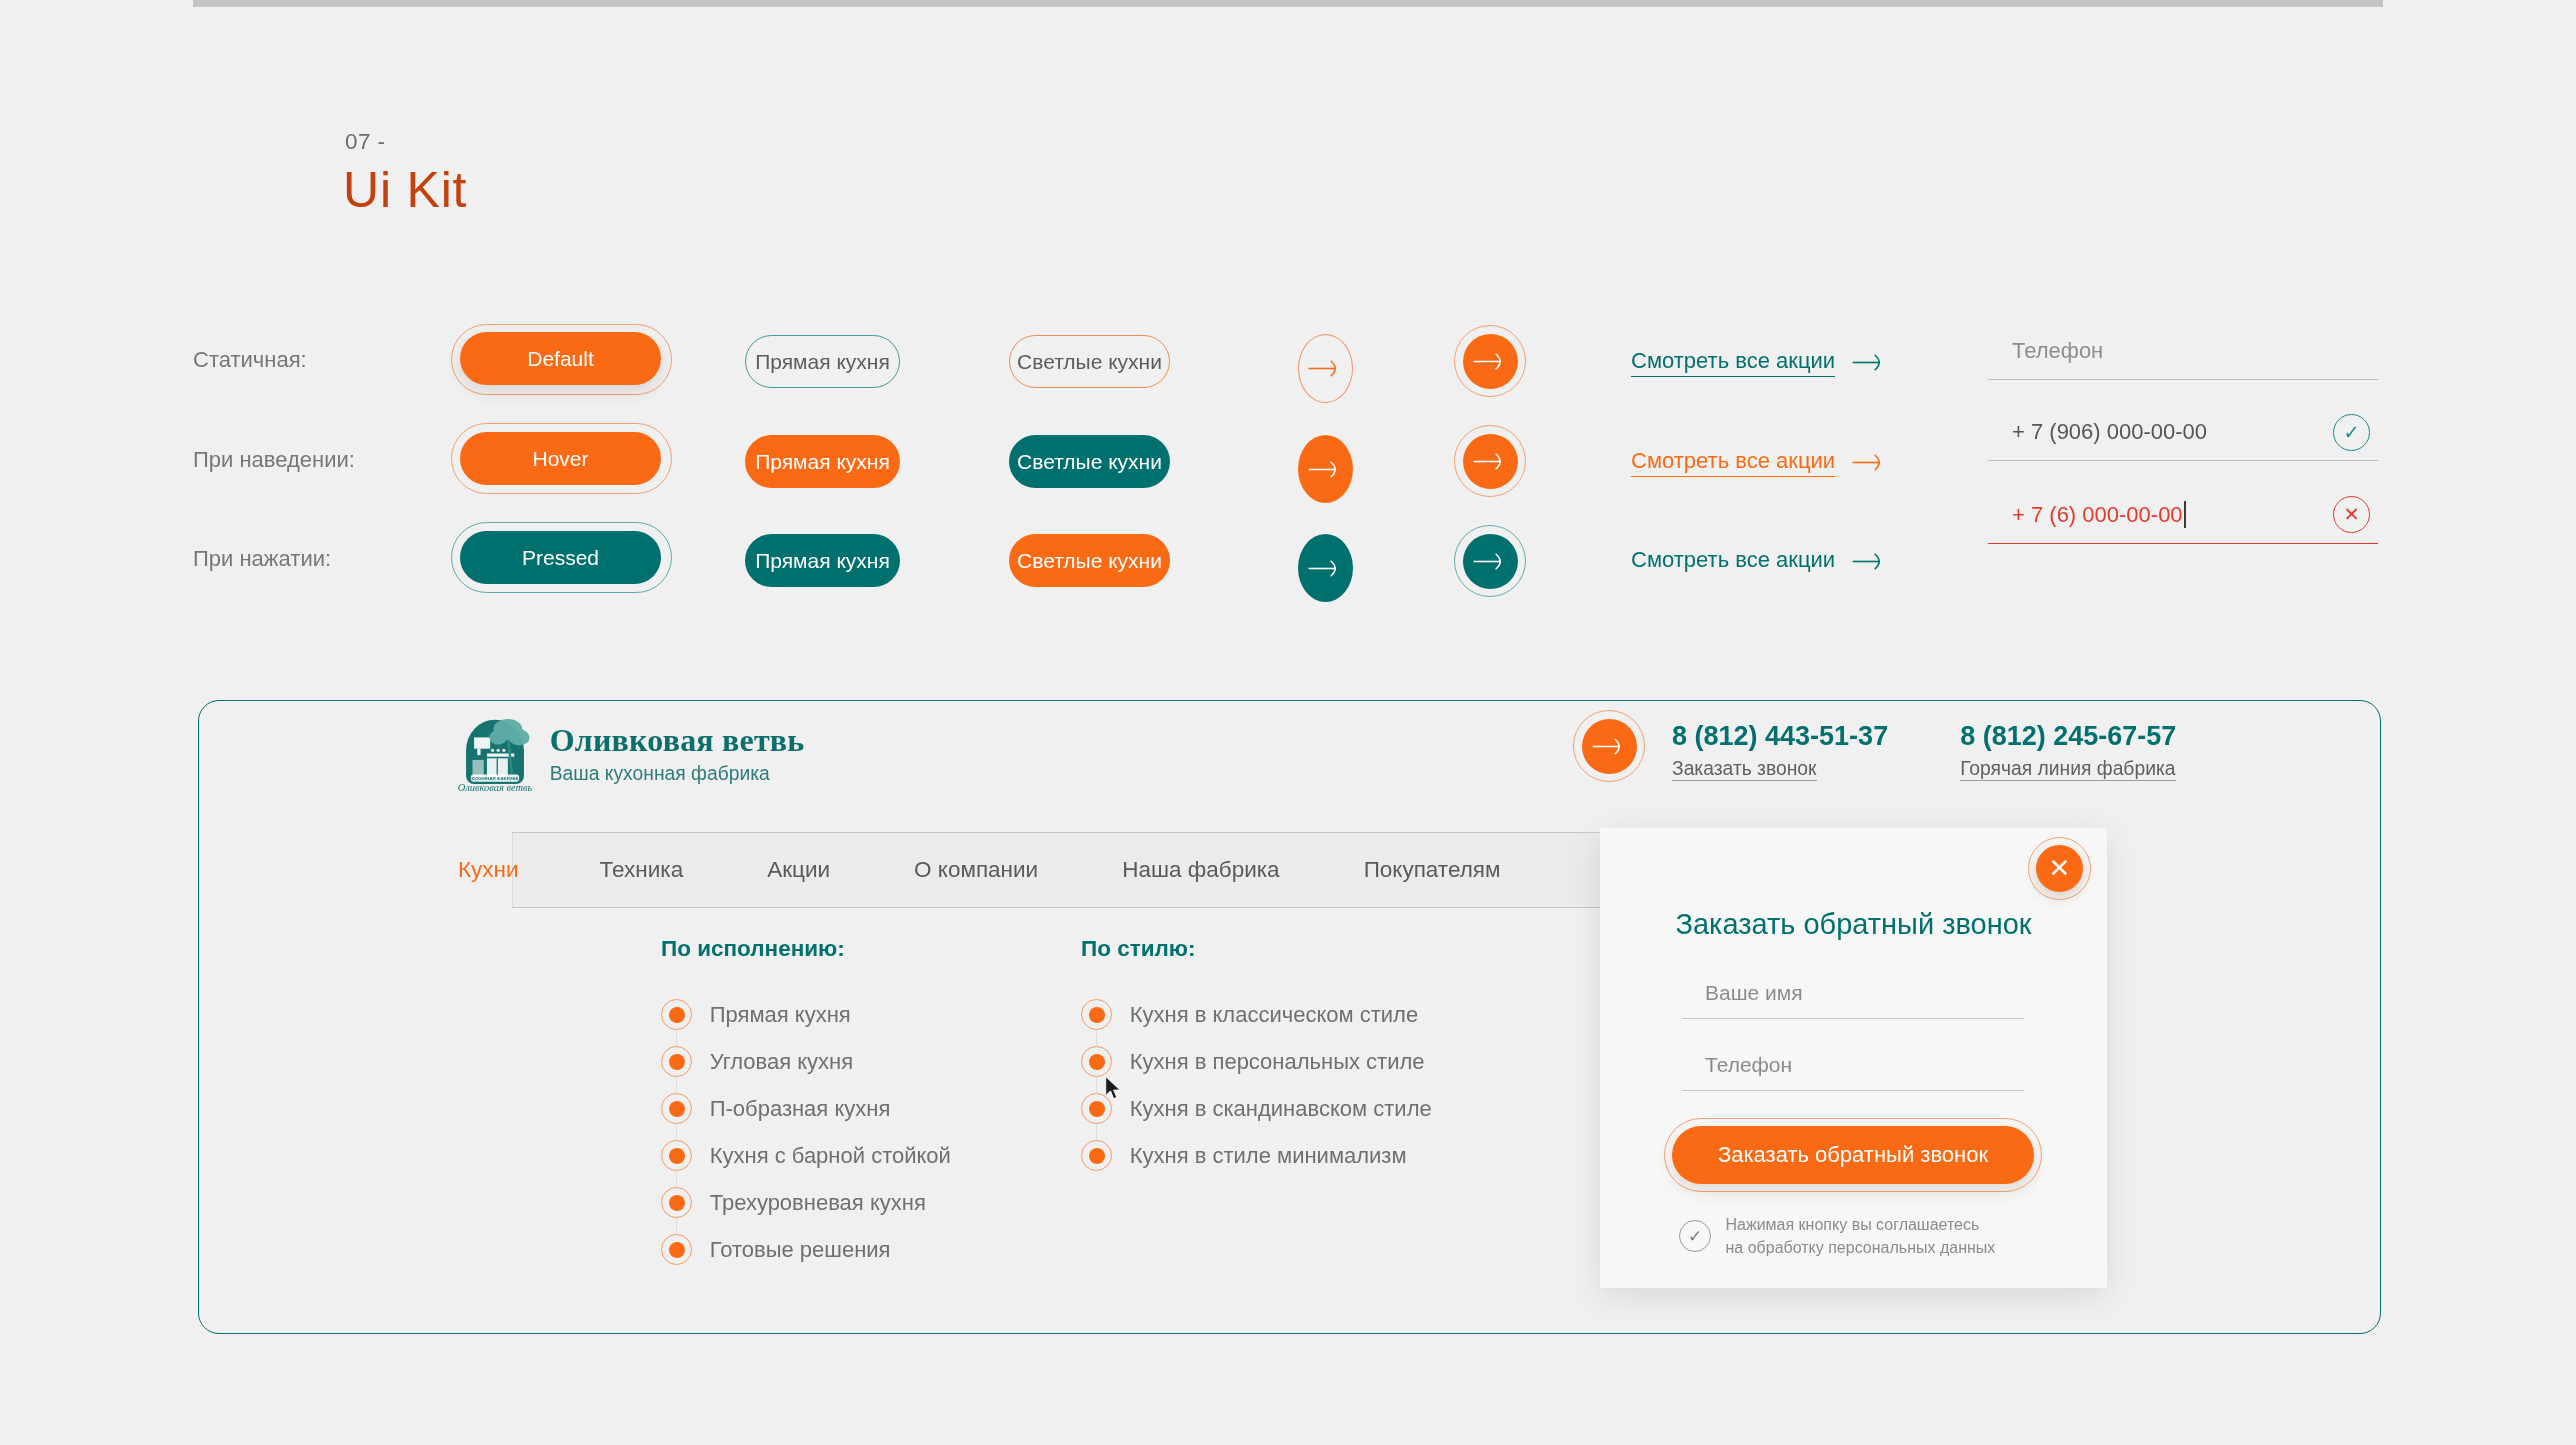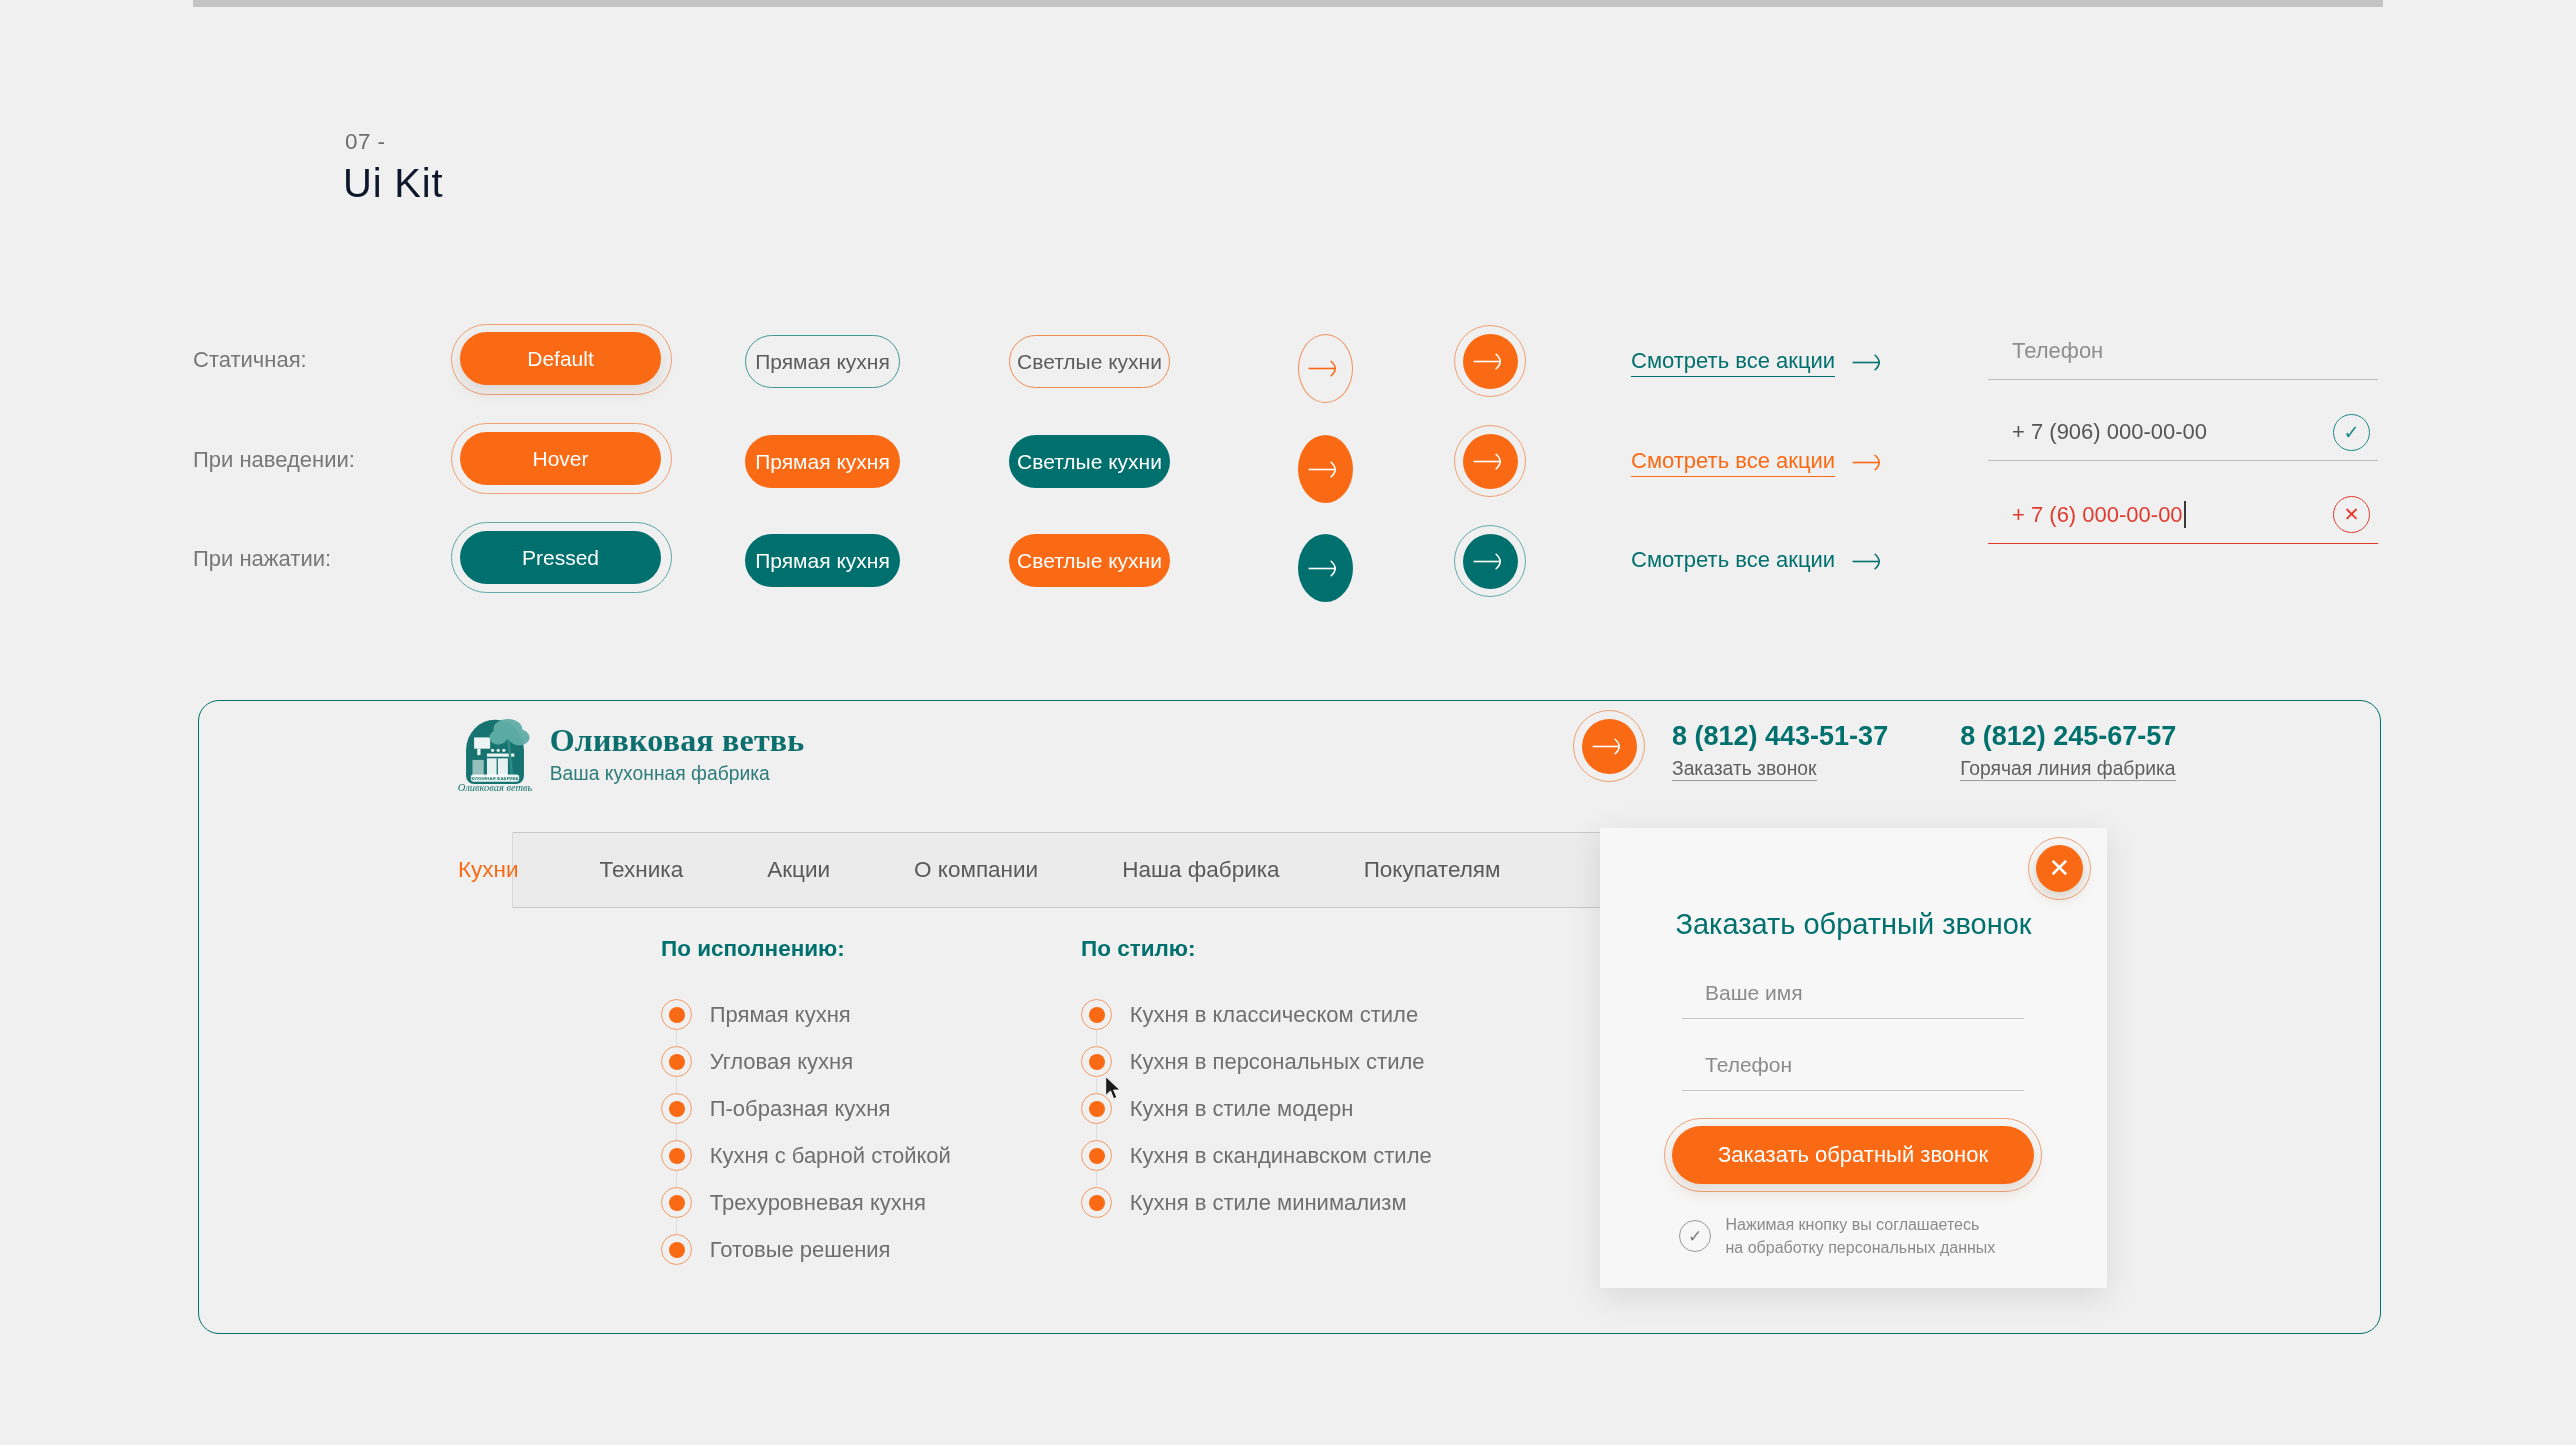--- a/index.html
+++ b/index.html
@@ -16,21 +16,21 @@
     background: #c4c4c4;
   }
 
   
   .kicker {
     position: absolute; left: 345px; top: 129px;
     font-size: 22.5px; color: #6d6d6d; letter-spacing: 0.4px; font-weight: 300;
   }
   .title {
     position: absolute; left: 343px; top: 161px;
-    font-size: 40px; color: #0f172a; font-weight: 200; letter-spacing: 0.8px;
+    font-size: 50px; color: #c2410c; font-weight: 200; letter-spacing: 0.8px;
   }
 
   
   .state-label {
     position: absolute; font-size: 22px; color: #777; font-weight: 400; white-space: nowrap;
   }
   .r1 { top: 347px; } .r2 { top: 447px; } .r3 { top: 546px; }
   .state-label.c0 { left: 193px; }
 
   
@@ -388,24 +388,20 @@
         <div class="dd-row">
             <span class="bullet"></span>
             <span class="dd-txt">Кухня в классическом стиле</span>
           </div>
         <div class="dd-row">
             <span class="bullet"></span>
             <span class="dd-txt">Кухня в персональных стиле</span>
           </div>
         <div class="dd-row">
             <span class="bullet"></span>
-            <span class="dd-txt">Кухня в стиле модерн</span>
-          </div>
-        <div class="dd-row">
-            <span class="bullet"></span>
             <span class="dd-txt">Кухня в скандинавском стиле</span>
           </div>
         <div class="dd-row">
             <span class="bullet"></span>
             <span class="dd-txt">Кухня в стиле минимализм</span>
           </div>
       </div>
     </div>
   </div>
 

